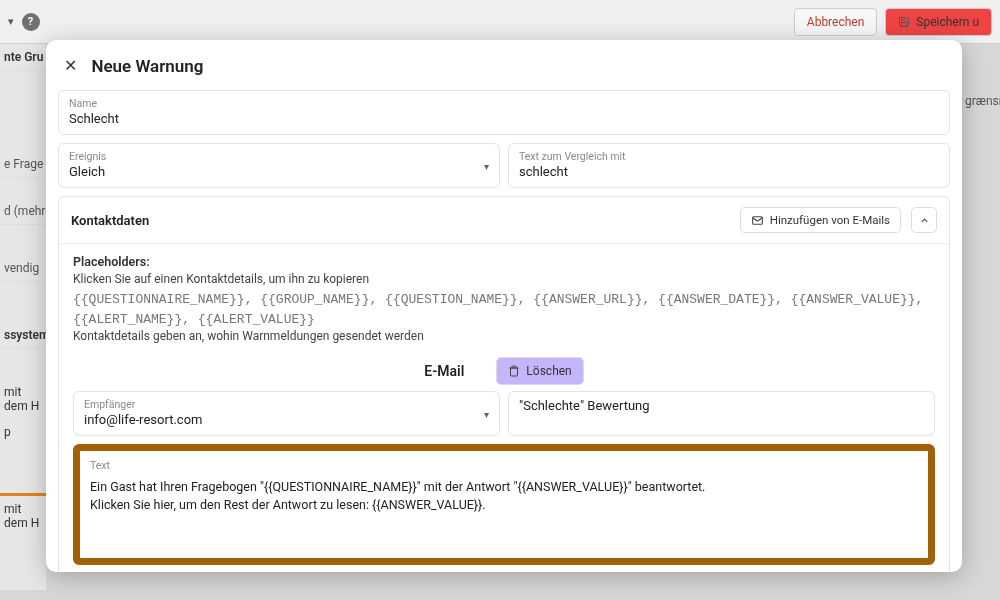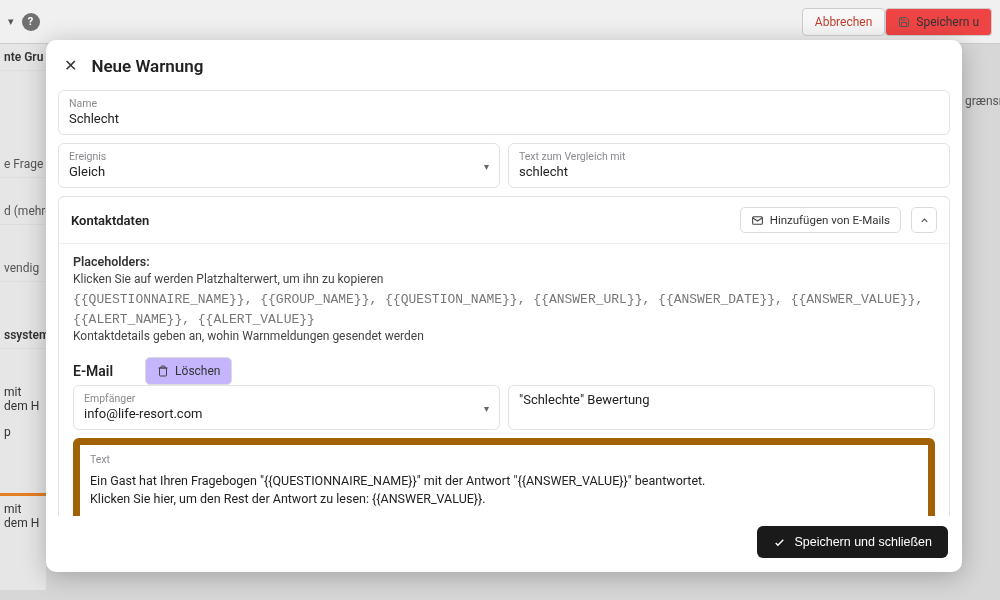--- a/index.html
+++ b/index.html
@@ -29,21 +29,21 @@
   .bg-top-left { display: flex; align-items: center; gap: 8px; }
   .bg-help-icon {
     width: 18px; height: 18px;
     border-radius: 50%;
     background: #707070;
     color: #fff;
     display: flex; align-items: center; justify-content: center;
     font-size: 11px; font-weight: bold;
   }
   .bg-chevron { color: #555; font-size: 11px; }
-  .bg-top-right { display: flex; align-items: center; }
+  .bg-top-right { display: flex; align-items: center; gap: 8px; }
   .bg-btn {
     padding: 6px 12px;
     border: 1px solid #ccc;
     border-radius: 4px;
     background: #ef4444;
     font-size: 12px;
     color: #333;
   }
   .bg-btn.red { color: #c43d2d; background:#f7f7f7;}
   .bg-left-rail {
@@ -208,22 +208,23 @@
     word-break: break-word;
   }
   .placeholders-note {
     font-size: 12px;
     color: #444;
   }
 
   .email-header {
     display: flex;
     align-items: center;
-    justify-content: flex-start;
+    justify-content: center;
     margin-top: 14px;
+    margin-bottom: 6px;
     gap: 32px;
   }
   .email-title { font-size: 14px; font-weight: 600; color:#222; }
   .delete-btn {
     display: inline-flex; align-items: center; gap: 6px;
     padding: 6px 11px;
     border: 1px solid #dcdcdf;
     border-radius: 5px;
     font-size: 12px; color: #333;
     background: #c4b5fd;
@@ -353,21 +354,21 @@
           <div class="chev-box">
             <svg width="11" height="11" viewBox="0 0 24 24" fill="none" stroke="#555" stroke-width="2.6">
                 <path d="m6 15 6-6 6 6"></path>
               </svg>
           </div>
         </div>
       </div>
 
       <div class="section-body">
         <div class="placeholders-title">Placeholders:</div>
-        <div class="placeholders-desc">Klicken Sie auf werden Platzhalterwert, um ihn zu kopieren</div>
+        <div class="placeholders-desc">Klicken Sie auf einen Kontaktdetails, um ihn zu kopieren</div>
         <div class="placeholders-code">{{QUESTIONNAIRE_NAME}}, {{GROUP_NAME}}, {{QUESTION_NAME}}, {{ANSWER_URL}}, {{ANSWER_DATE}}, {{ANSWER_VALUE}}, {{ALERT_NAME}}, {{ALERT_VALUE}}</div>
         <div class="placeholders-note">Kontaktdetails geben an, wohin Warnmeldungen gesendet werden</div>
 
         <div class="email-header">
           <div class="email-title">E-Mail</div>
           <div class="delete-btn">
             <span class="icon">
               <svg width="12" height="12" viewBox="0 0 24 24" fill="none" stroke="#444" stroke-width="2">
                   <path d="M3 6h18M8 6V4a2 2 0 0 1 2-2h4a2 2 0 0 1 2 2v2m3 0v14a2 2 0 0 1-2 2H7a2 2 0 0 1-2-2V6h14z"></path>
                 </svg>
@@ -393,23 +394,13 @@
             <div>Ein Gast hat Ihren Fragebogen "{{QUESTIONNAIRE_NAME}}" mit der Antwort "{{ANSWER_VALUE}}" beantwortet.</div>
             <div>Klicken Sie hier, um den Rest der Antwort zu lesen: {{ANSWER_VALUE}}.</div>
           </div>
 
         </div>
 
       </div>
     </div>
   </div>
 
-  <div class="modal-footer">
-    <button class="primary-btn">
-      <span class="check">
-        <svg width="13" height="13" viewBox="0 0 24 24" fill="none" stroke="#fff" stroke-width="2.6">
-            <path d="m5 13 4 4L19 7"></path>
-          </svg>
-      </span>
-      <span>Speichern und schließen</span>
-    </button>
-  </div>
 </div>
 
 </body></html>

